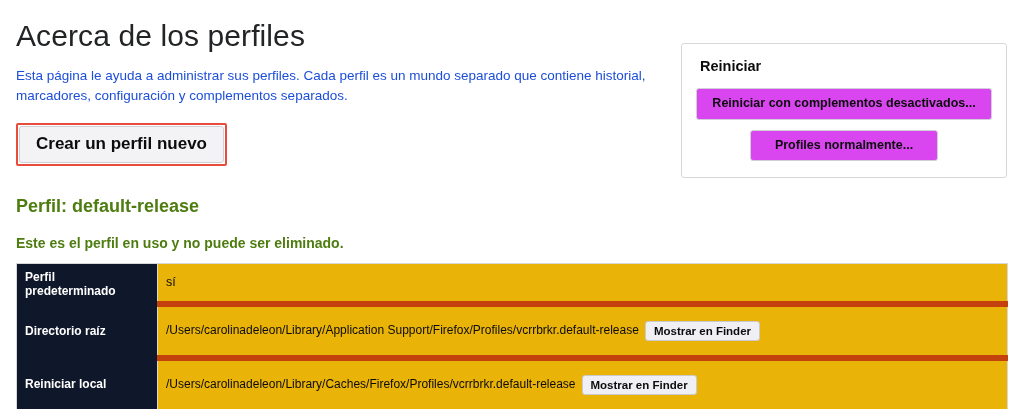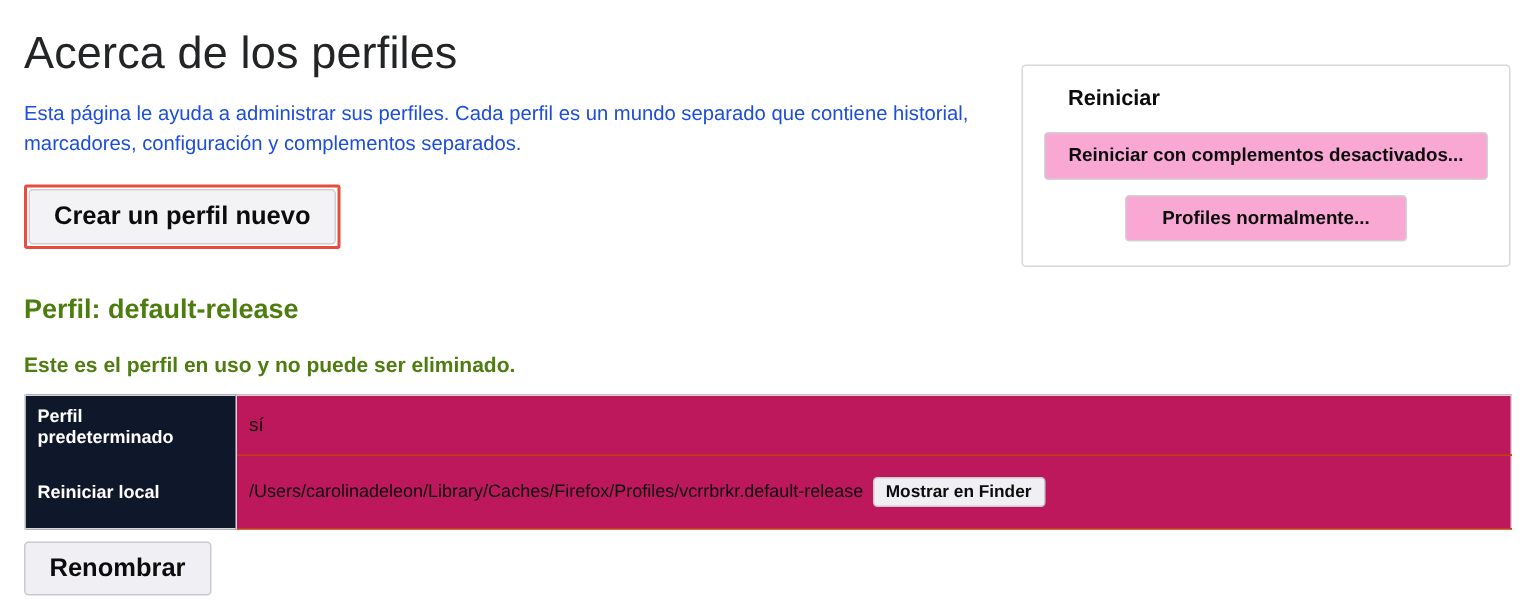--- a/index.html
+++ b/index.html
@@ -89,22 +89,22 @@
     padding: 6px 8px;
     width: 124px;
     vertical-align: middle;
     border-right: 1px solid #d7d7db;
   }
   table.profile-table td {
     padding: 6px 8px;
     vertical-align: middle;
     color: #0c0c0d;
     font-size: 12.5px;
-    background: #be185d;
-    border-bottom: 1px solid #c2410c;
+    background: #eab308;
+    border-bottom: 6px solid #c2410c;
   }
   table.profile-table tr.row-tall th,
   table.profile-table tr.row-tall td {
     height: 36px;
   }
   .path-text {
     font-size: 12px;
   }
   .inline-btn {
     font-family: "Liberation Sans", sans-serif;
@@ -132,29 +132,29 @@
     width: 326px;
     box-sizing: border-box;
     border: 1px solid #d7d7db;
     border-radius: 3px;
     background: #ffffff;
     padding: 14px 14px 16px 14px;
   }
   .restart-title {
     font-size: 14.5px;
     font-weight: bold;
-    margin: 0 0 14px 16px;
+    margin: 0 0 14px 4px;
     color: #0c0c0d;
   }
   .restart-btn {
     display: block;
     width: 100%;
     box-sizing: border-box;
     text-align: center;
-    background: #f9a8d4;
+    background: #d946ef;
     border: 1px solid #d0d0d6;
     border-radius: 3px;
     font-size: 12.5px;
     font-weight: bold;
     color: #0c0c0d;
     padding: 7px 8px;
     cursor: pointer;
     line-height: 1.25;
   }
   .restart-btn + .restart-btn { margin-top: 10px; }
@@ -179,20 +179,26 @@
 
   <h2 class="profile-heading">Perfil: default-release</h2>
 
   <p class="profile-note">Este es el perfil en uso y no puede ser eliminado.</p>
 
   <table class="profile-table">
     <tbody>
       <tr>
         <th>Perfil predeterminado</th>
         <td>sí</td>
+      </tr>
+      <tr class="row-tall">
+        <th>Directorio raíz</th>
+        <td>
+          <span class="path-text">/Users/carolinadeleon/Library/Application Support/Firefox/Profiles/vcrrbrkr.default-release</span><button class="inline-btn">Mostrar en Finder</button>
+        </td>
       </tr>
       <tr class="row-tall">
         <th>Reiniciar local</th>
         <td>
           <span class="path-text">/Users/carolinadeleon/Library/Caches/Firefox/Profiles/vcrrbrkr.default-release</span><button class="inline-btn">Mostrar en Finder</button>
         </td>
       </tr>
     </tbody>
   </table>
 

